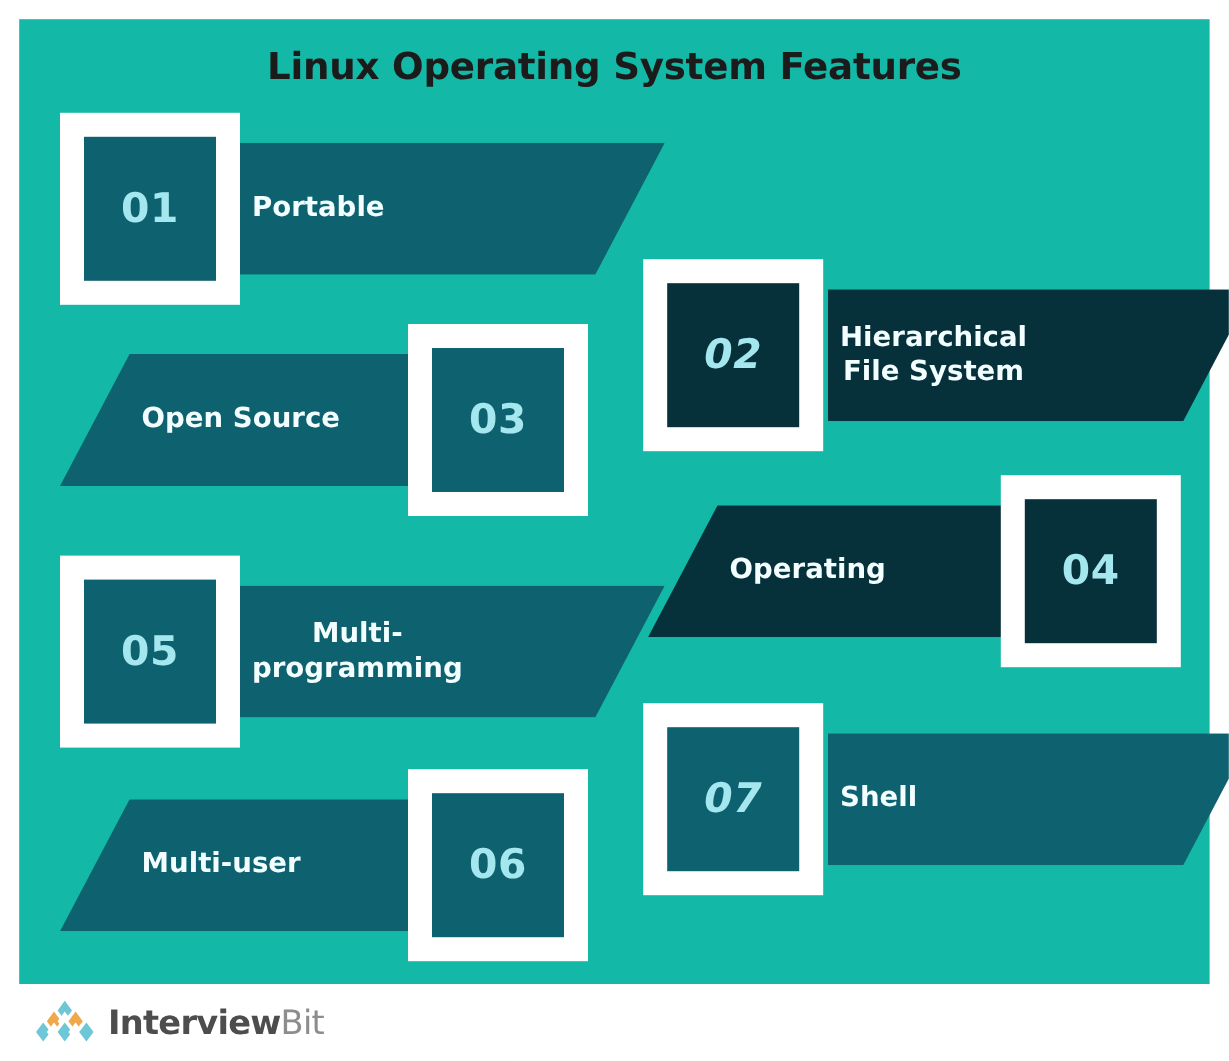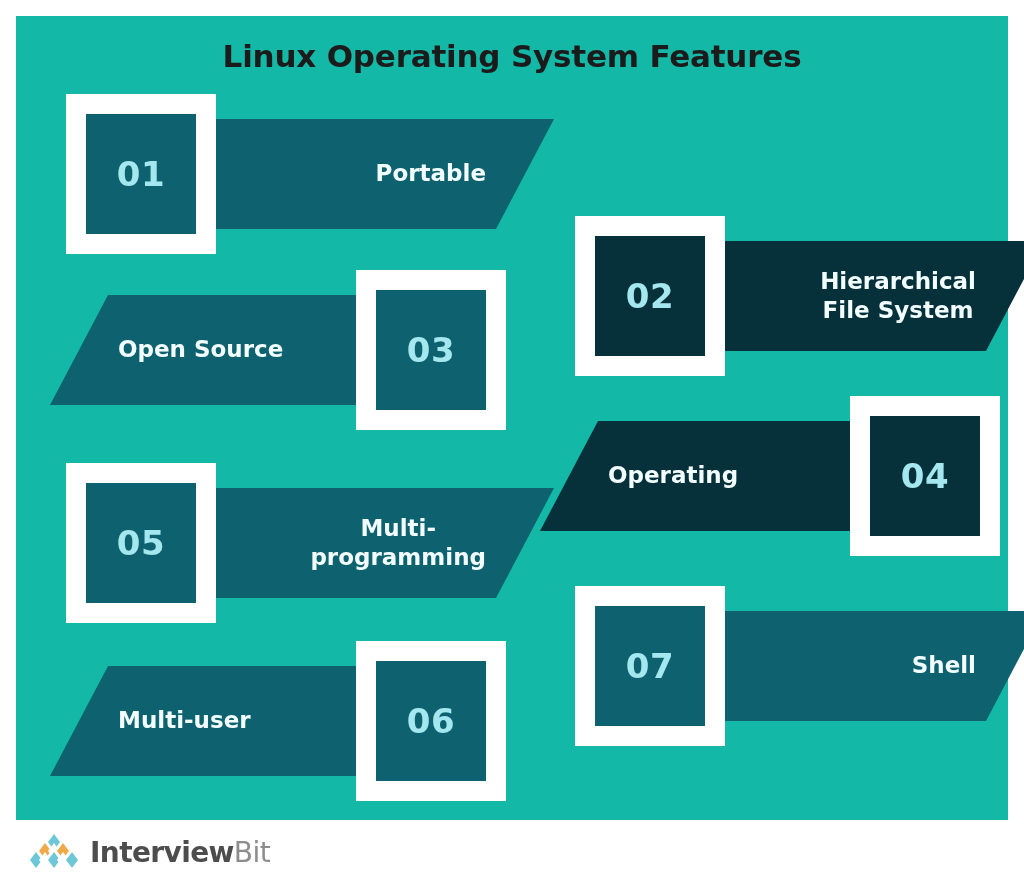--- a/index.html
+++ b/index.html
@@ -49,21 +49,20 @@
   .num-frame {
     position: absolute;
     top: 0;
     width: 150px;
     height: 160px;
     background: #ffffff;
     display: flex;
     align-items: center;
     justify-content: center;
     z-index: 3;
-    margin-left: 16px;
   }
   .num-box {
     width: 110px;
     height: 120px;
     display: flex;
     align-items: center;
     justify-content: center;
     font-size: 34px;
     font-weight: bold;
     color: #a5e7ef;
@@ -81,21 +80,21 @@
     align-items: center;
     z-index: 1;
   }
   .banner.teal { background: #0e6270; }
   .banner.navy { background: #06303a; }
 
   
   .banner.slant-right {
     clip-path: polygon(0 0, 100% 0, calc(100% - 58px) 100%, 0 100%);
     padding-right: 58px;
-    justify-content: flex-end;
+    justify-content: flex-start;
   }
   
   .banner.slant-left {
     clip-path: polygon(58px 0, 100% 0, 100% 100%, 0 100%);
     padding-left: 58px;
     justify-content: flex-start;
   }
 
   .banner-label {
     font-size: 23px;
@@ -109,21 +108,21 @@
   
   
   .lay-left-num .num-frame { left: 34px; }
   .lay-left-num .banner { left: 184px; width: 296px; }
 
   
   .lay-left-banner .banner { left: 34px; width: 320px; }
   .lay-left-banner .num-frame { left: 324px; text-align: right; }
 
   
-  .lay-right-num .num-frame { left: 543px; }
+  .lay-right-num .num-frame { left: 520px; font-style: italic; }
   .lay-right-num .banner { left: 674px; width: 296px; }
 
   
   .lay-right-banner .banner { left: 524px; width: 320px; }
   .lay-right-banner .num-frame { left: 818px; }
 
   
   #footer {
     position: absolute;
     left: 0;

